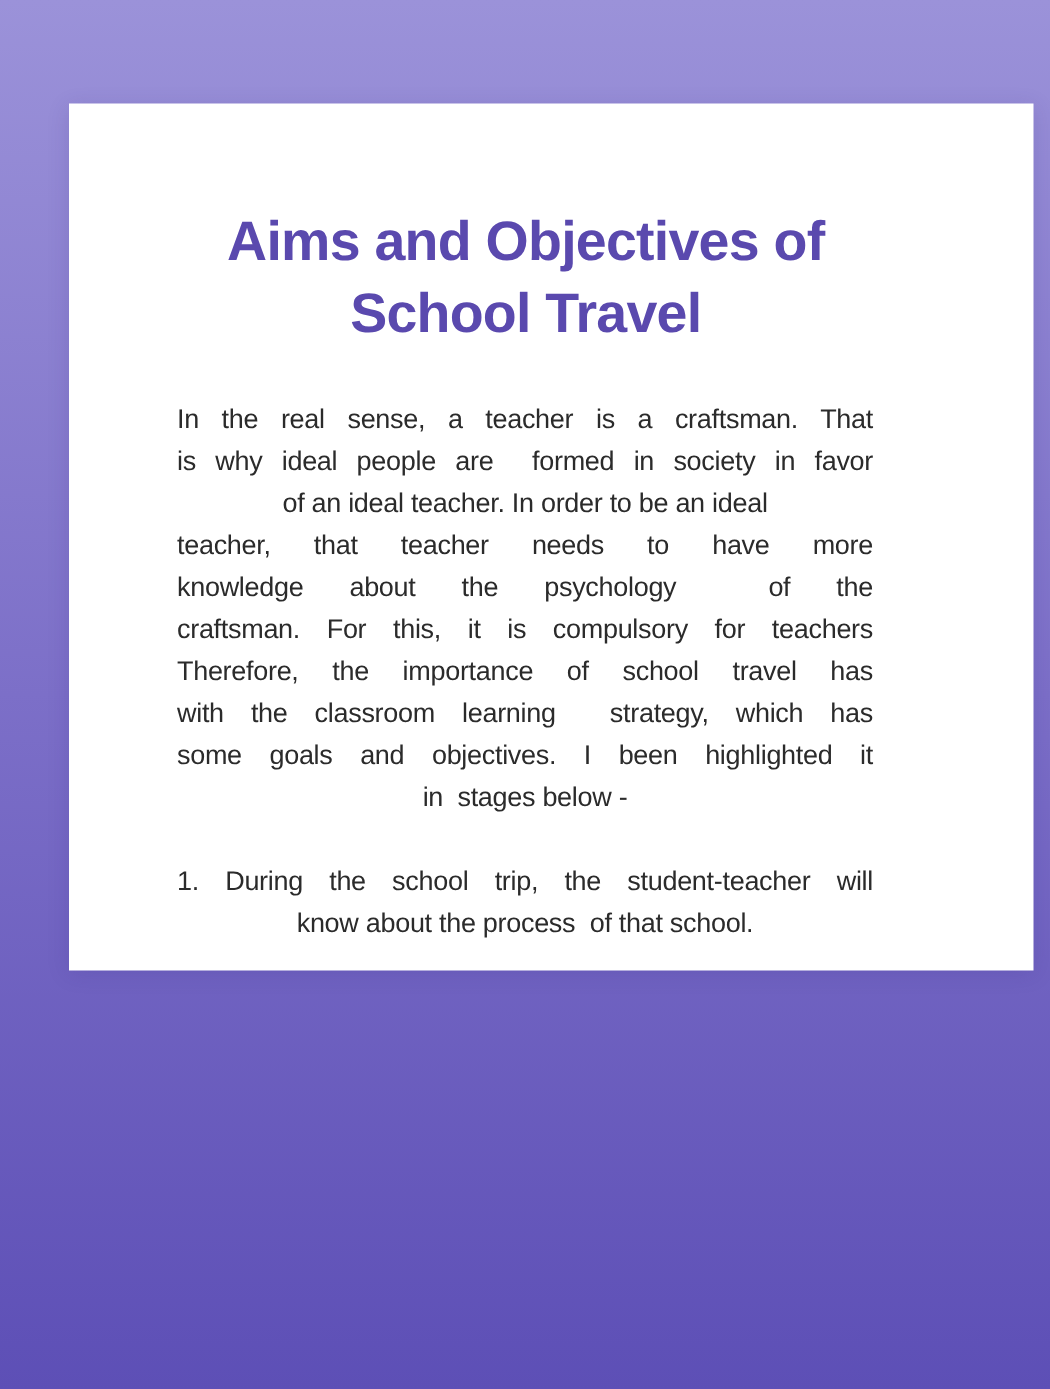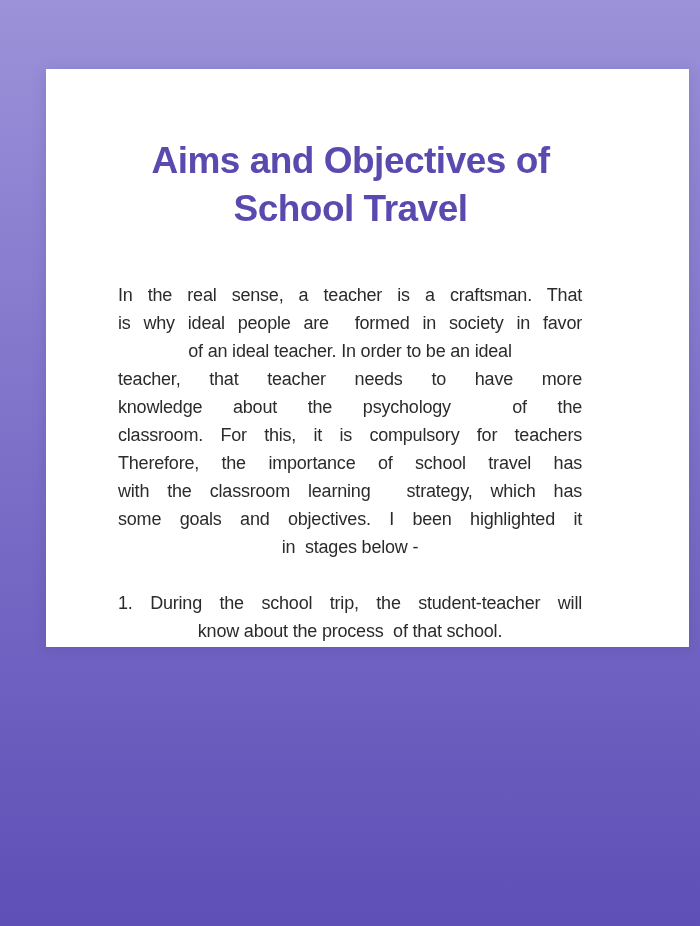--- a/index.html
+++ b/index.html
@@ -33,21 +33,21 @@
     width: 609px;
     text-align: center;
     color: #5a49ae;
     font-size: 37px;
     font-weight: 700;
     line-height: 48px;
     letter-spacing: -0.5px;
   }
   .article {
     position: absolute;
-    top: 212px;
+    top: 196px;
     left: 72px;
     width: 464px;
     color: #2b2b2b;
     font-size: 18px;
     line-height: 28px;
     letter-spacing: -0.2px;
   }
   .line {
     min-height: 28px;
     white-space: nowrap;
@@ -73,21 +73,21 @@
       <div>School Travel</div>
     </div>
 
     <div class="article">
       <div>
         <div class="line j">In the real sense, a teacher is a craftsman. That</div>
         <div class="line j">is why ideal people are&nbsp; formed in society in favor</div>
         <div class="line">of an ideal teacher. In order to be an ideal</div>
         <div class="line j">teacher, that teacher needs to have more</div>
         <div class="line j">knowledge about the psychology&nbsp; of the</div>
-        <div class="line j">classroom. For this, it is compulsory for teachers</div>
+        <div class="line j">craftsman. For this, it is compulsory for teachers</div>
         <div class="line j">Therefore, the importance of school travel has</div>
         <div class="line j">with the classroom learning&nbsp; strategy, which has</div>
         <div class="line j">some goals and objectives. I been highlighted it</div>
         <div class="line">in&nbsp; stages below -</div>
       </div>
 
       <div class="para-gap"></div>
 
       <div>
         <div class="line j">1. During the school trip, the student-teacher will</div>

